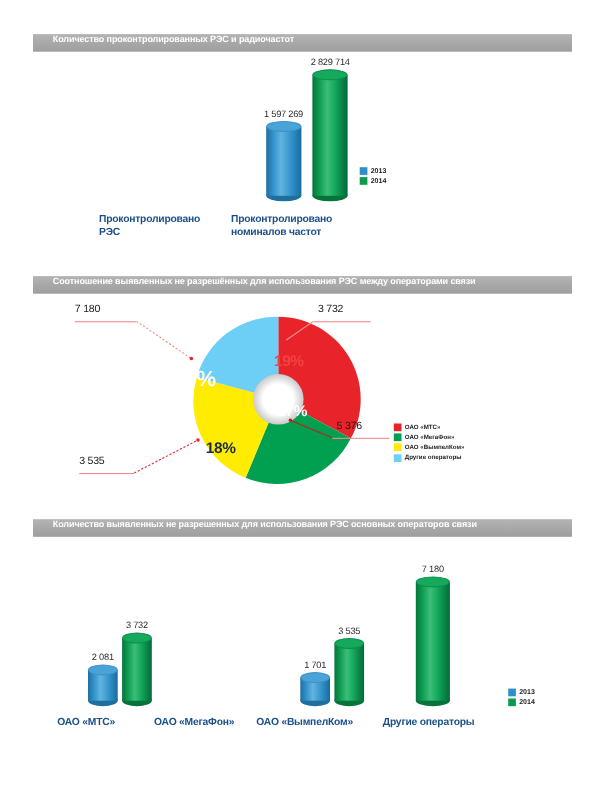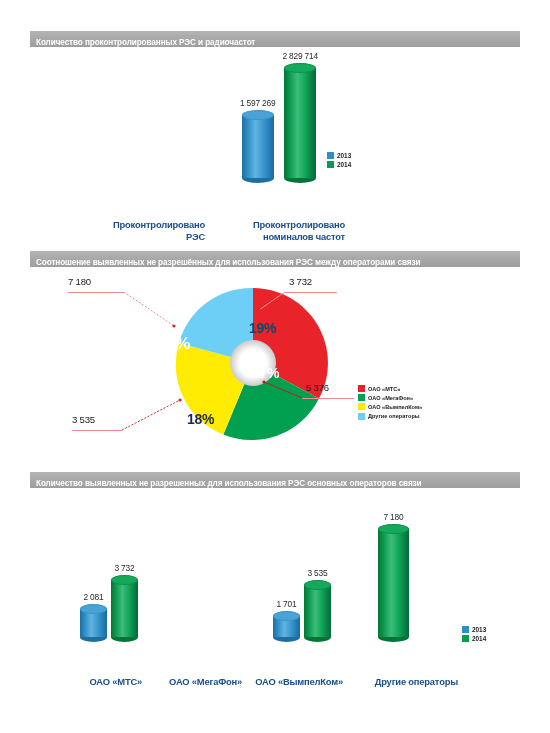--- a/index.html
+++ b/index.html
@@ -20,22 +20,22 @@
     position: absolute;
     left: 30px;
     width: 490px;
     height: 16px;
     background: linear-gradient(to bottom, #b4b4b4 0%, #a8a8a8 50%, #9e9e9e 100%);
     color: #ffffff;
     font-size: 8.2px;
     font-weight: bold;
     letter-spacing: -0.1px;
     display: flex;
-    align-items: flex-end;
-    padding-left: 6px;
+    align-items: flex-start;
+    padding-left: 18px;
     box-sizing: border-box;
     white-space: nowrap;
   }
   #hdr1 { top: 31px; }
   #hdr2 { top: 251px; }
   #hdr3 { top: 472px; }
 
   
   .panel { position: absolute; }
 
@@ -100,27 +100,26 @@
     background: #14a95b;
     border: 1px solid #0d8f4c;
     box-sizing: border-box;
   }
   .cyl.green .bot {
     background: #06743a;
   }
 
   .cat-label {
     position: absolute;
-    text-align: right;
+    text-align: left;
     font-size: 9.4px;
     font-weight: bold;
     color: #1a4f8a;
     line-height: 11.5px;
     letter-spacing: -0.2px;
-    margin-top: 26px;
   }
 
   
   .year-legend {
     position: absolute;
     font-size: 6.4px;
     color: #222222;
     font-weight: bold;
   }
   .year-legend .row {
@@ -238,24 +237,24 @@
 
     <path d="M 80 80 L 145.97 115.5 A 75 75 0 0 1 50.33 151.4 Z" fill="#00a050"></path>
 
     <path d="M 80 80 L 50.33 151.4 A 75 75 0 0 1 5.9 60.0 Z" fill="#ffec00"></path>
 
     <path d="M 80 80 L 5.9 60.0 A 75 75 0 0 1 80 5 Z" fill="#6dcff6"></path>
 
     <circle cx="80" cy="80" r="23" fill="url(#holegrad)"></circle>
   </svg>
 
-  <span class="pct" style="left:219px; top:48px; color:#0c4a6e;">19%</span>
+  <span class="pct" style="left:219px; top:48px; color:#ef4444;">19%</span>
   <span class="pct" style="left:222px; top:93px; color:#ffffff;">27%</span>
-  <span class="pct" style="left:157px; top:139px; color:#1a2a4a;">18%</span>
-  <span class="pct" style="left:127px; top:62px; color:#ffffff; font-size:17px;">36%</span>
+  <span class="pct" style="left:157px; top:127px; color:#1a2a4a;">18%</span>
+  <span class="pct" style="left:127px; top:62px; color:#ffffff; font-size:20px;">36%</span>
 
   <span class="pie-callout" style="left:38px; top:4px;">7 180</span>
   <div class="leader" style="left:38px; top:20px; width:56px;"></div>
   <svg style="position:absolute; left:94px; top:20px;" width="55" height="40">
     <line x1="0" y1="0" x2="50" y2="34" stroke="#f08c8c" stroke-width="1" stroke-dasharray="2 1.6"></line>
     <circle cx="50" cy="34" r="1.6" fill="#e8232a"></circle>
   </svg>
 
   <span class="pie-callout" style="left:259px; top:4px;">3 732</span>
   <div class="leader" style="left:255px; top:20px; width:52px;"></div>

